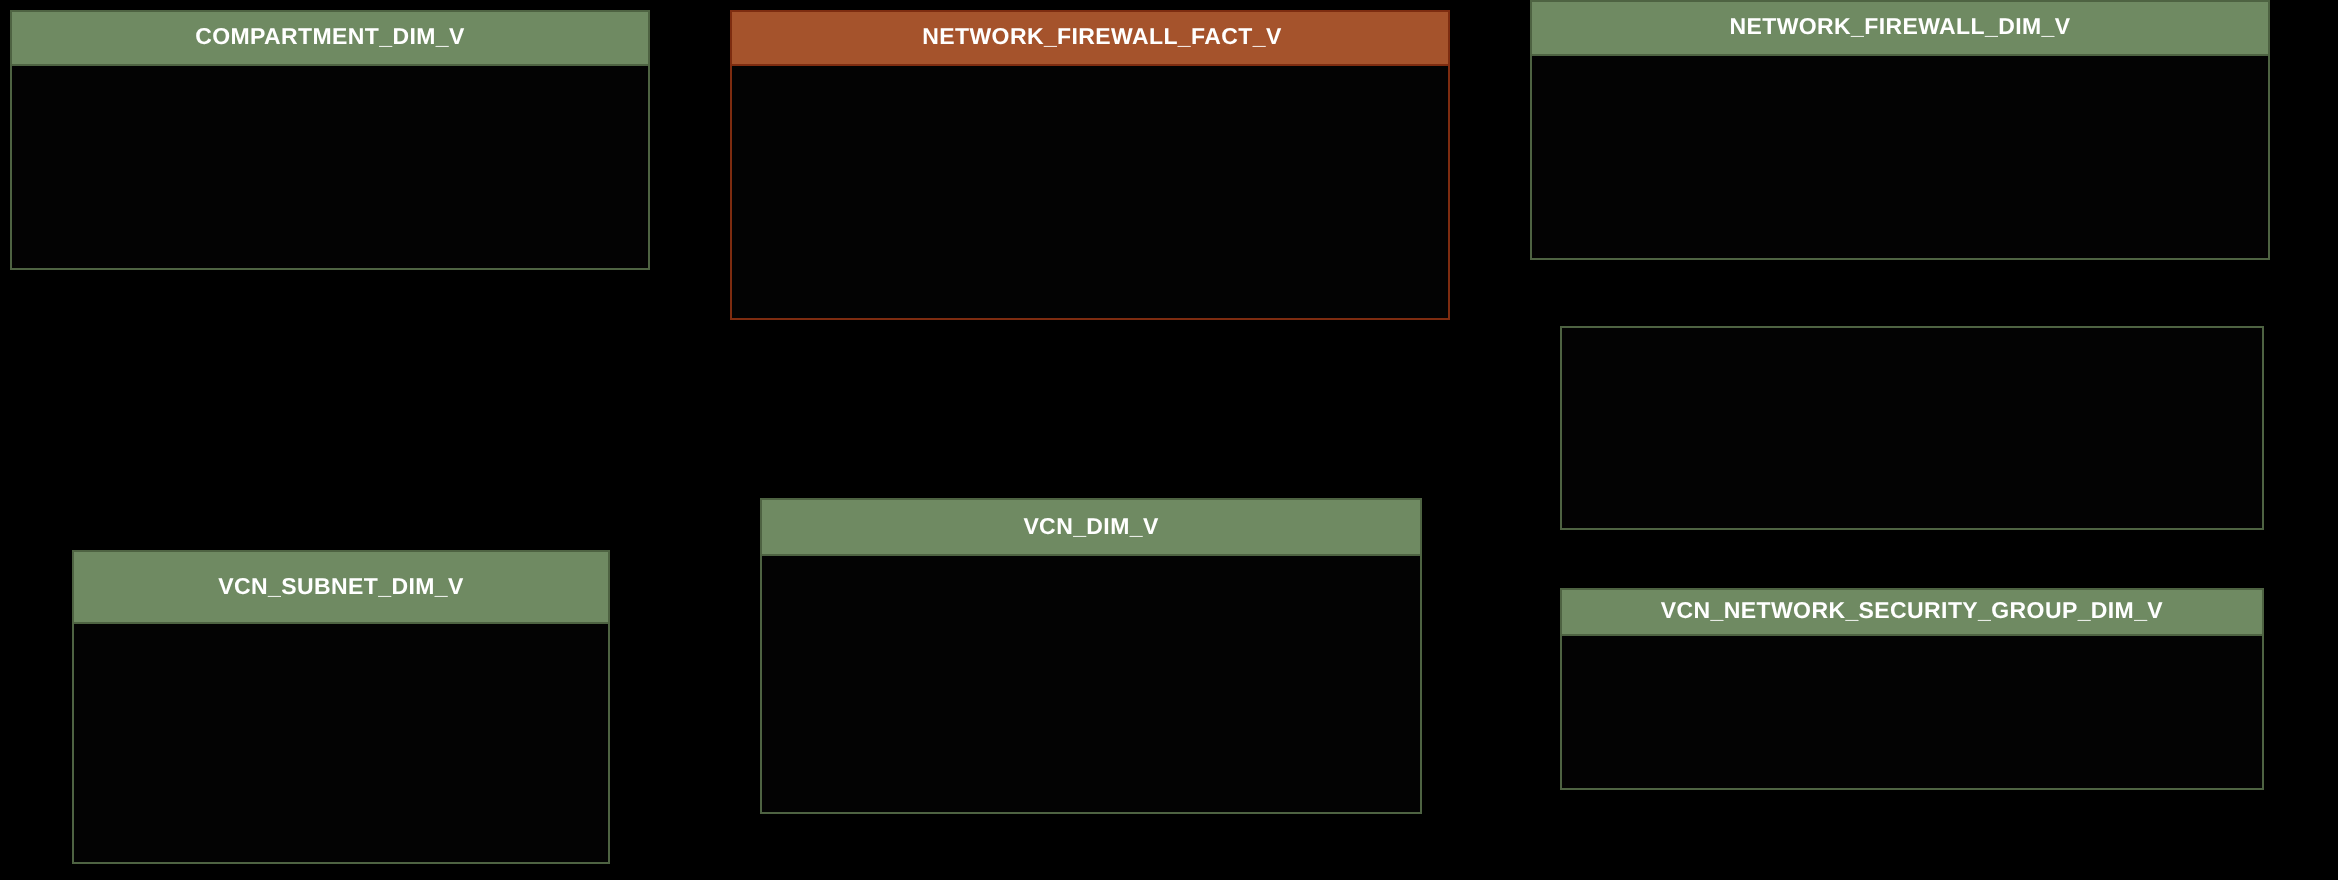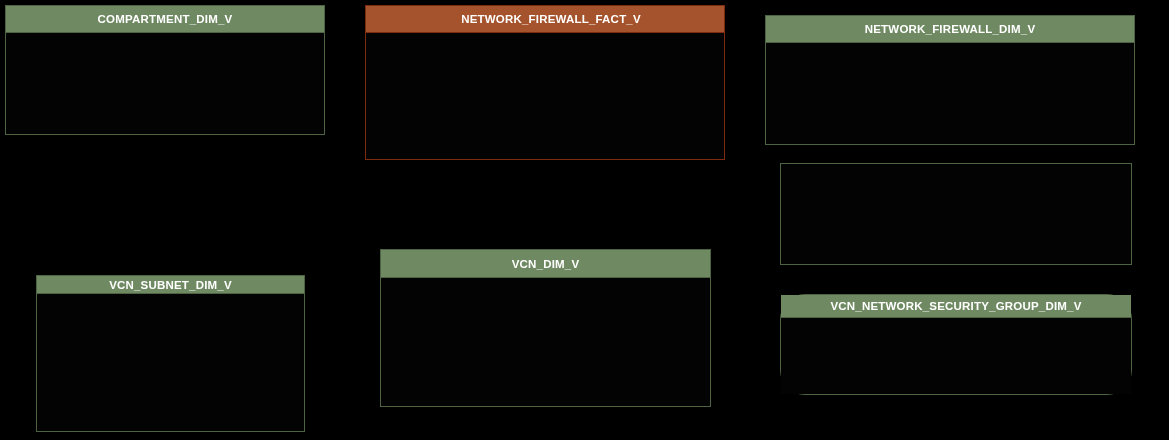--- a/index.html
+++ b/index.html
@@ -57,46 +57,46 @@
     <div class="table-body"></div>
   </div>
 
   <div class="table-box fact" style="left:365px; top:5px; width:360px; height:155px;">
     <div class="table-header" style="height:27px;">
       <span class="table-title">NETWORK_FIREWALL_FACT_V</span>
     </div>
     <div class="table-body"></div>
   </div>
 
-  <div class="table-box dim" style="left:765px; top:15px; width:370px; height:130px;">
+  <div class="table-box dim" style="left:765px; top:0; width:370px; height:130px;">
     <div class="table-header" style="height:27px;">
       <span class="table-title">NETWORK_FIREWALL_DIM_V</span>
     </div>
     <div class="table-body"></div>
   </div>
 
 
   <div class="table-box dim" style="left:780px; top:163px; width:352px; height:102px;">
     <div class="table-body"></div>
   </div>
 
   <div class="table-box dim" style="left:36px; top:275px; width:269px; height:157px;">
-    <div class="table-header" style="height:18px;">
+    <div class="table-header" style="height:36px;">
       <span class="table-title">VCN_SUBNET_DIM_V</span>
     </div>
     <div class="table-body"></div>
   </div>
 
   <div class="table-box dim" style="left:380px; top:249px; width:331px; height:158px;">
     <div class="table-header" style="height:28px;">
       <span class="table-title">VCN_DIM_V</span>
     </div>
     <div class="table-body"></div>
   </div>
 
-  <div class="table-box dim" style="left:780px; top:294px; width:352px; height:101px;border-radius:25px;">
+  <div class="table-box dim" style="left:780px; top:294px; width:352px; height:101px;">
     <div class="table-header" style="height:23px;">
       <span class="table-title">VCN_NETWORK_SECURITY_GROUP_DIM_V</span>
     </div>
     <div class="table-body"></div>
   </div>
 
 </div>
 
 </body></html>

